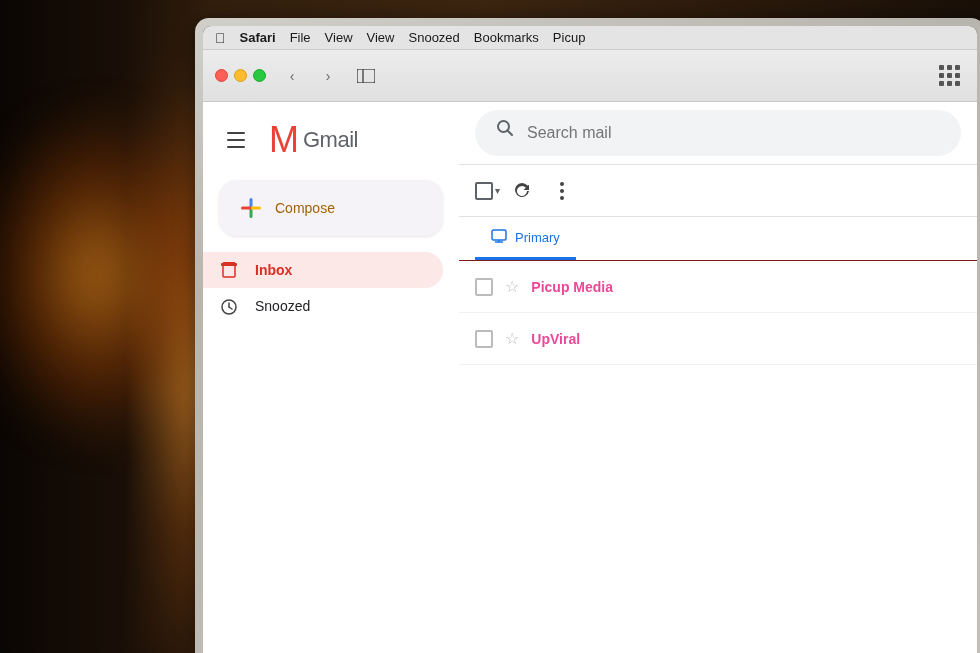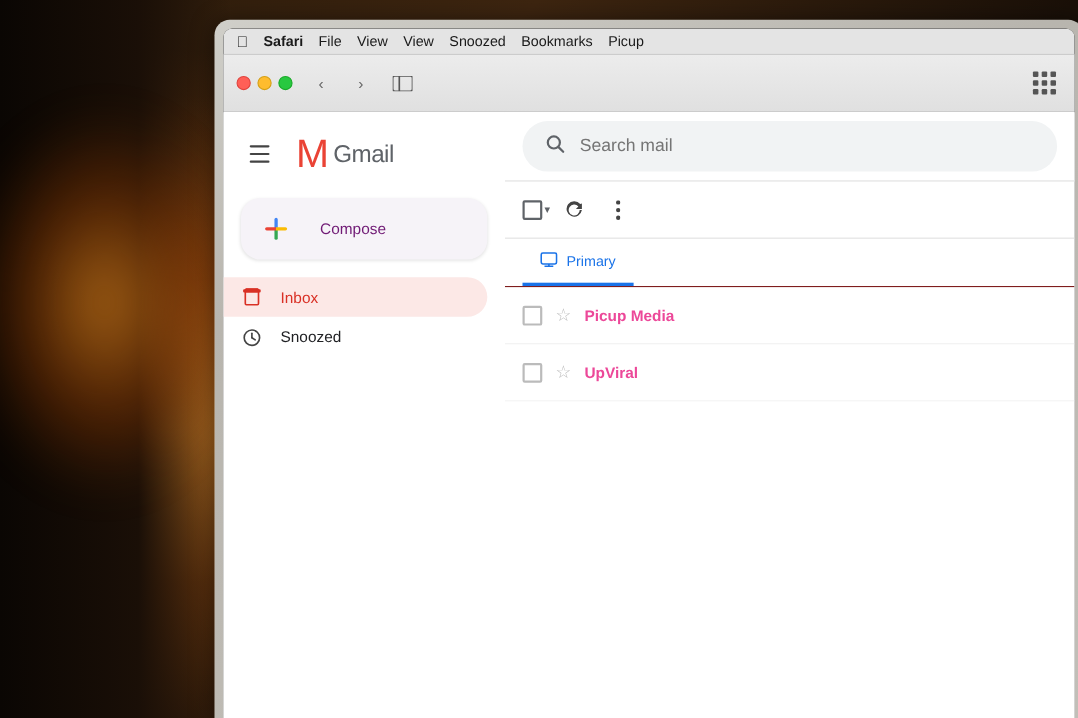--- a/index.html
+++ b/index.html
@@ -220,28 +220,28 @@
       font-size: 22px;
       color: #5f6368;
       font-family: 'Product Sans', Arial, sans-serif;
       letter-spacing: -0.5px;
     }
 
     .compose-btn {
       margin: 4px 16px 16px;
       display: flex;
       align-items: center;
-      gap: 28px;
+      gap: 12px;
       padding: 16px 20px;
       background: #f6f3f8;
       border: none;
       border-radius: 18px;
       cursor: pointer;
       font-size: 14px;
-      color: #701a75;
+      color: #a16207;
       font-weight: 500;
       box-shadow: 0 1px 3px rgba(0,0,0,0.1);
       width: calc(100% - 32px);
     }
 
     .compose-plus {
       width: 24px;
       height: 24px;
       position: relative;
       flex-shrink: 0;
@@ -280,21 +280,21 @@
       height: 36px;
       cursor: pointer;
       border-radius: 0 20px 20px 0;
       margin-right: 16px;
       font-size: 14px;
       color: #202124;
     }
 
     .nav-item.active {
       background: #fce8e6;
-      font-weight: 400;
+      font-weight: 700;
       color: #d93025;
     }
 
     .nav-icon {
       width: 20px;
       height: 20px;
       display: flex;
       align-items: center;
       justify-content: center;
       font-size: 16px;
@@ -308,21 +308,20 @@
     
     .gmail-main {
       flex: 1;
       background: #fff;
       overflow: hidden;
     }
 
     .search-bar {
       flex: 1;
       display: flex;
-      align-items: center;
       gap: 12px;
       background: #f1f3f4;
       border-radius: 24px;
       padding: 8px 20px;
       margin-bottom: 0;
       height: 46px;
     }
 
     .search-icon-wrap {
       color: #5f6368;

